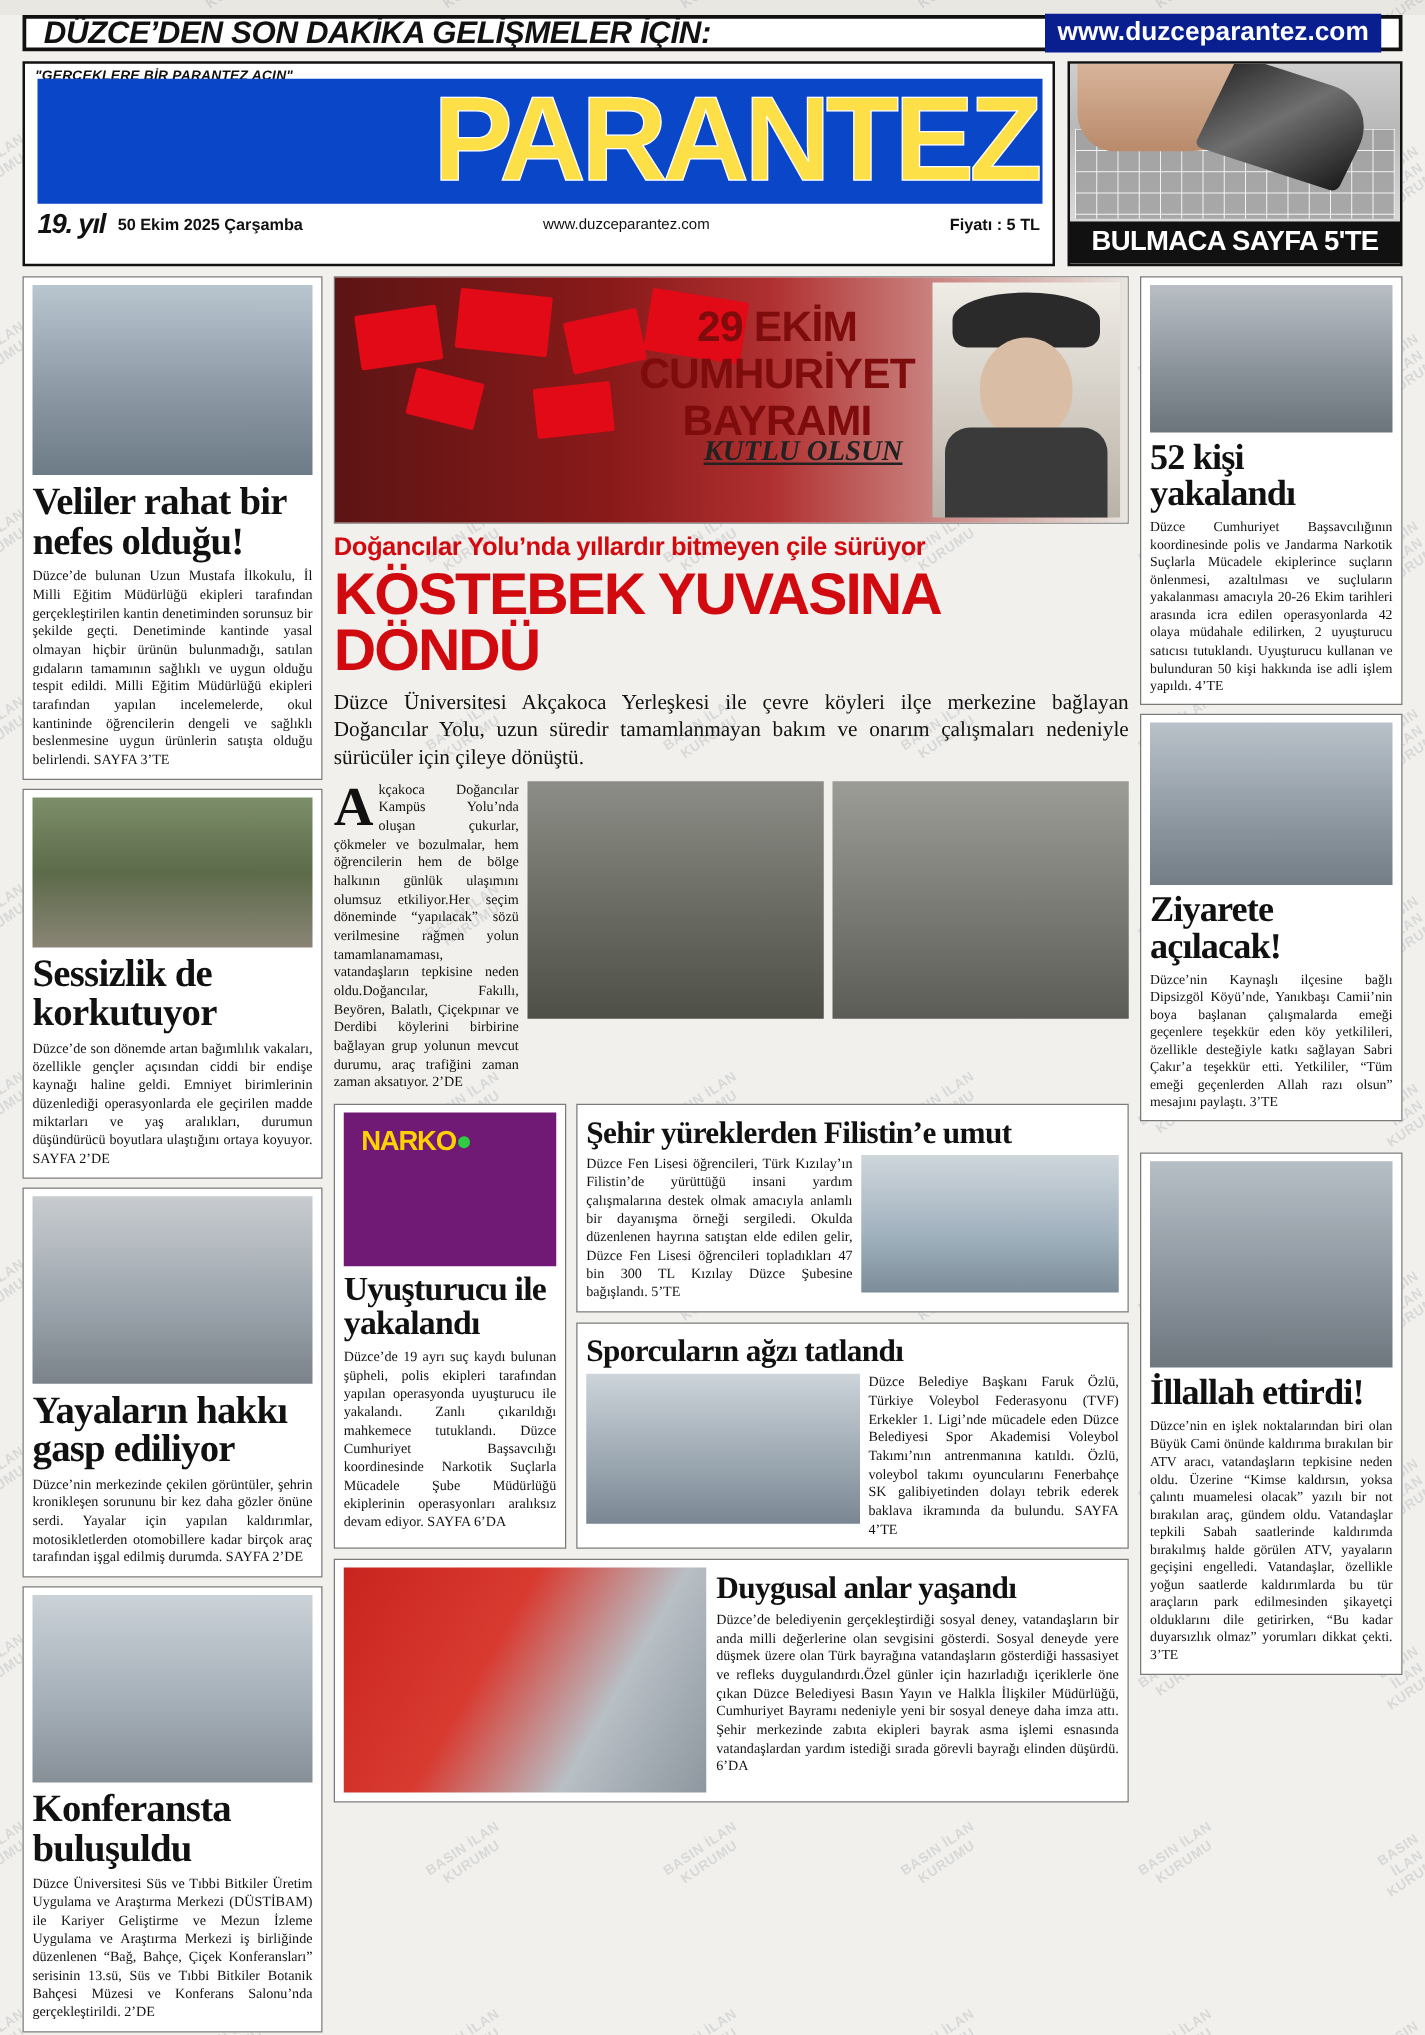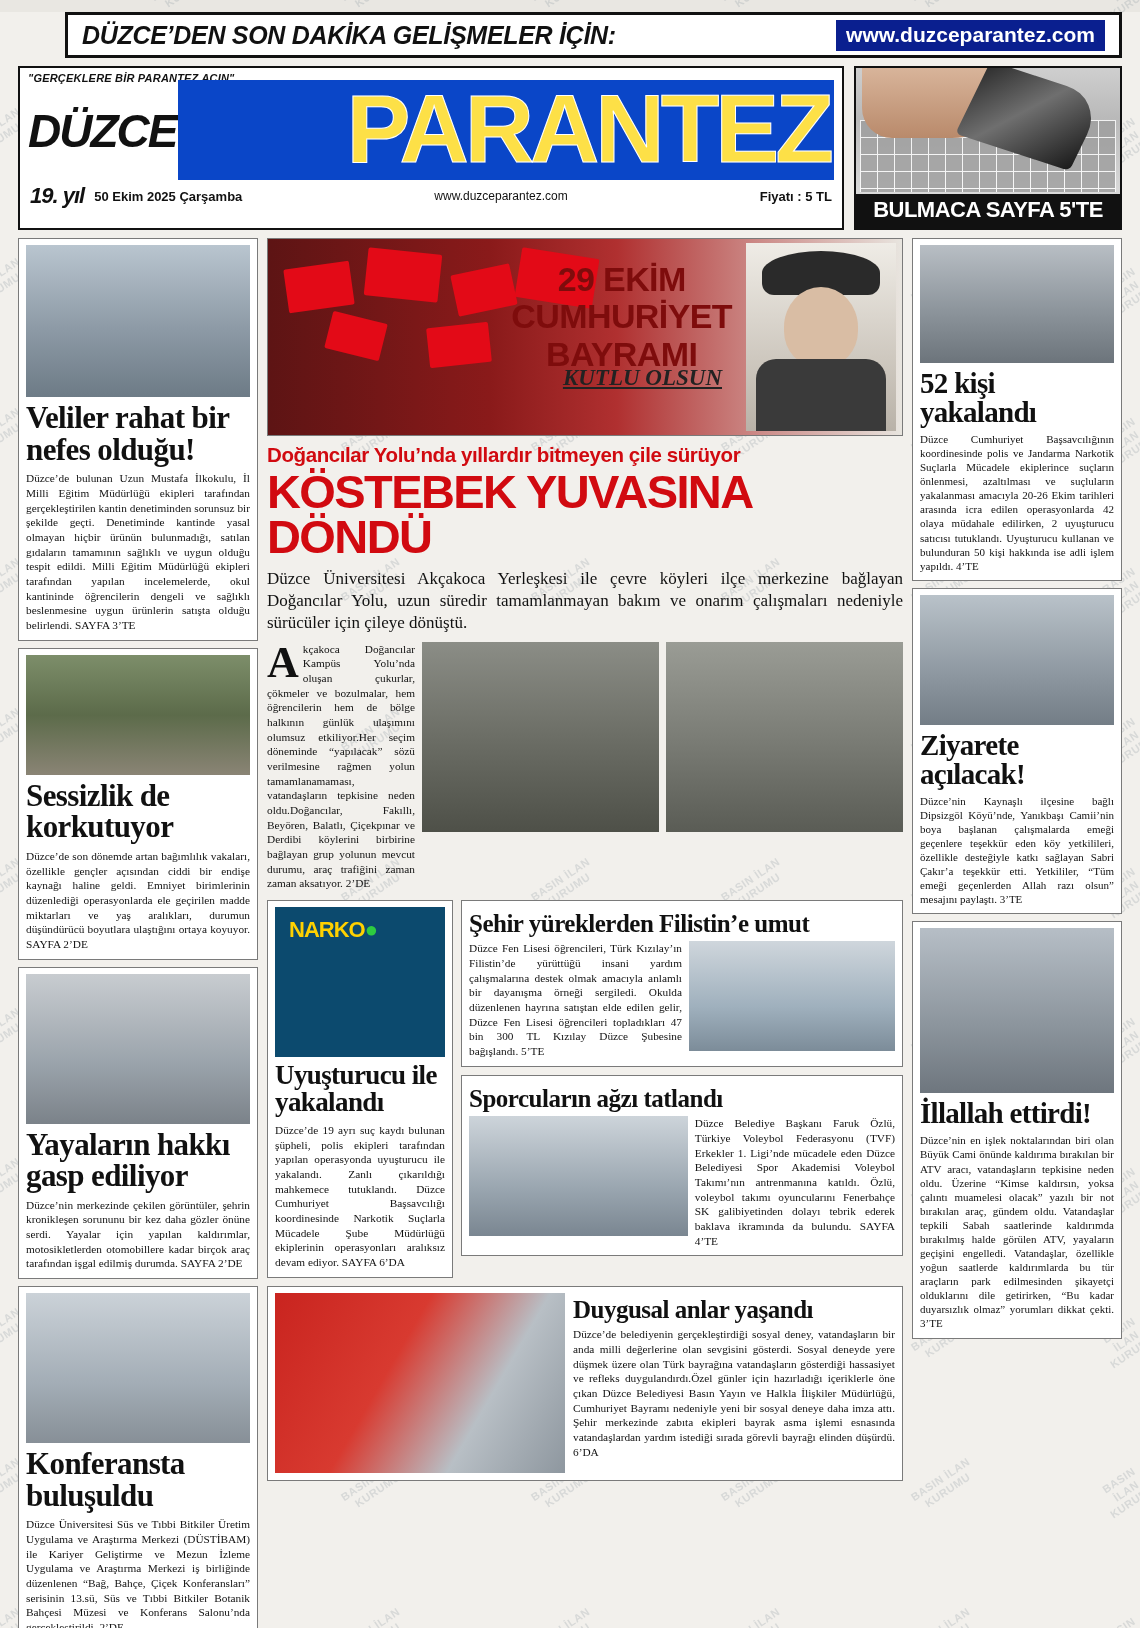--- a/index.html
+++ b/index.html
@@ -39,27 +39,26 @@
     text-align: center;
     transform: rotate(-34deg);
     letter-spacing: .5px;
   }
 
   
   .topbar {
     margin-top: 12px;
     border: 3px solid #111;
     background: #fff;
-    height: 46px;
+    height: 29px;
     display: flex;
     align-items: center;
     padding: 0 14px;
     position: relative;
     z-index: 6;
-    margin-left: 47px;
   }
   .topbar-text {
     font-family: "Liberation Sans", sans-serif;
     font-weight: 700;
     font-size: 25px;
     letter-spacing: -0.3px;
     flex: 1;
     font-style: italic;
   }
   .topbar-url {
@@ -251,21 +250,21 @@
     font-family: "Liberation Serif", serif; font-size: 17px; line-height: 1.28;
     margin: 9px 0 8px; text-align: justify; font-weight: 400;
   }
   .dropcap::first-letter {
     float: left; font-size: 44px; line-height: .82; font-weight: 700; padding: 3px 4px 0 0;
     font-family: "Liberation Serif", serif;
   }
   .road1 { height: 190px; background: linear-gradient(180deg,#8b8d86 0%, #6f7169 45%, #4e5048 100%); }
   .road2 { height: 190px; background: linear-gradient(180deg,#9a9c95 0%, #7b7d76 50%, #5a5c55 100%); }
 
-  .narko { height: 150px; background: #0c4a6e; position: relative; overflow: hidden; }
+  .narko { height: 123px; background: #701a75; position: relative; overflow: hidden; }
   .narko-logo { position:absolute; left: 14px; top: 10px; font-family:"Liberation Sans",sans-serif; font-weight:700; color:#ffd100; font-size: 22px; letter-spacing:-1px;}
   .narko-logo i { color: #2ecc40; font-style: normal;}
   .ph-filistin { height: 110px; background: linear-gradient(180deg,#cfd6dc,#9fb0bd 60%,#7c8c99); }
   .ph-spor { height: 120px; background: linear-gradient(180deg,#cdd4da,#9aa6b0 60%,#7a8691); }
   .ph-bayrak { height: 180px; background: linear-gradient(120deg,#c9241f 0%, #d83a30 40%, #b8bfc5 70%, #8e979f 100%); }
 
   
   .ph-kelepce { height: 118px; background: linear-gradient(180deg,#b8bec4,#8d959c 55%,#6c747b); }
   .ph-bina    { height: 130px; background: linear-gradient(180deg,#b9c2c9,#8e98a1 60%,#737d86); }
   .ph-atv     { height: 165px; background: linear-gradient(180deg,#b6bec6,#8b949c 60%,#6e767e); }
@@ -283,21 +282,20 @@
 
   <div class="topbar">
     <div class="topbar-text">DÜZCE’DEN SON DAKİKA GELİŞMELER İÇİN:</div>
     <div class="topbar-url">www.duzceparantez.com</div>
   </div>
 
   <div class="masthead">
     <div class="mast-left">
       <div class="slogan">"GERÇEKLERE BİR PARANTEZ AÇIN"</div>
       <div class="logo-row">
-        <div class="logo-duzce">DÜZCE</div>
         <div class="logo-parantez">PARANTEZ</div>
       </div>
       <div class="mast-meta">
         <span class="mast-year">19. yıl</span>
         <span class="mast-date">50 Ekim 2025 Çarşamba</span>
         <span class="mast-site">www.duzceparantez.com</span>
         <span class="mast-price">Fiyatı : 5 TL</span>
       </div>
     </div>
     <div class="mast-right">
@@ -428,21 +426,21 @@
         <h2 class="rhead">52 kişi yakalandı</h2>
         <div class="rbody">Düzce Cumhuriyet Başsavcılığının koordinesinde polis ve Jandarma Narkotik Suçlarla Mücadele ekiplerince suçların önlenmesi, azaltılması ve suçluların yakalanması amacıyla 20-26 Ekim tarihleri arasında icra edilen operasyonlarda 42 olaya müdahale edilirken, 2 uyuşturucu satıcısı tutuklandı. Uyuşturucu kullanan ve bulunduran 50 kişi hakkında ise adli işlem yapıldı. 4’TE</div>
       </div>
 
       <div class="box p6" style="margin-top:7px">
         <div class="ph ph-bina"></div>
         <h2 class="rhead">Ziyarete açılacak!</h2>
         <div class="rbody">Düzce’nin Kaynaşlı ilçesine bağlı Dipsizgöl Köyü’nde, Yanıkbaşı Camii’nin boya başlanan çalışmalarda emeği geçenlere teşekkür eden köy yetkilileri, özellikle desteğiyle katkı sağlayan Sabri Çakır’a teşekkür etti. Yetkililer, “Tüm emeği geçenlerden Allah razı olsun” mesajını paylaştı. 3’TE</div>
       </div>
 
-      <div class="box p6" style="margin-top:7px">
+      <div class="box p6" style="margin-top:25px">
         <div class="ph ph-atv"></div>
         <h2 class="rhead">İllallah ettirdi!</h2>
         <div class="rbody">Düzce’nin en işlek noktalarından biri olan Büyük Cami önünde kaldırıma bırakılan bir ATV aracı, vatandaşların tepkisine neden oldu. Üzerine “Kimse kaldırsın, yoksa çalıntı muamelesi olacak” yazılı bir not bırakılan araç, gündem oldu. Vatandaşlar tepkili Sabah saatlerinde kaldırımda bırakılmış halde görülen ATV, yayaların geçişini engelledi. Vatandaşlar, özellikle yoğun saatlerde kaldırımlarda bu tür araçların park edilmesinden şikayetçi olduklarını dile getirirken, “Bu kadar duyarsızlık olmaz” yorumları dikkat çekti. 3’TE</div>
       </div>
 
     </div>
 
   </div>
 
   <div class="watermark" id="wm-layer">

